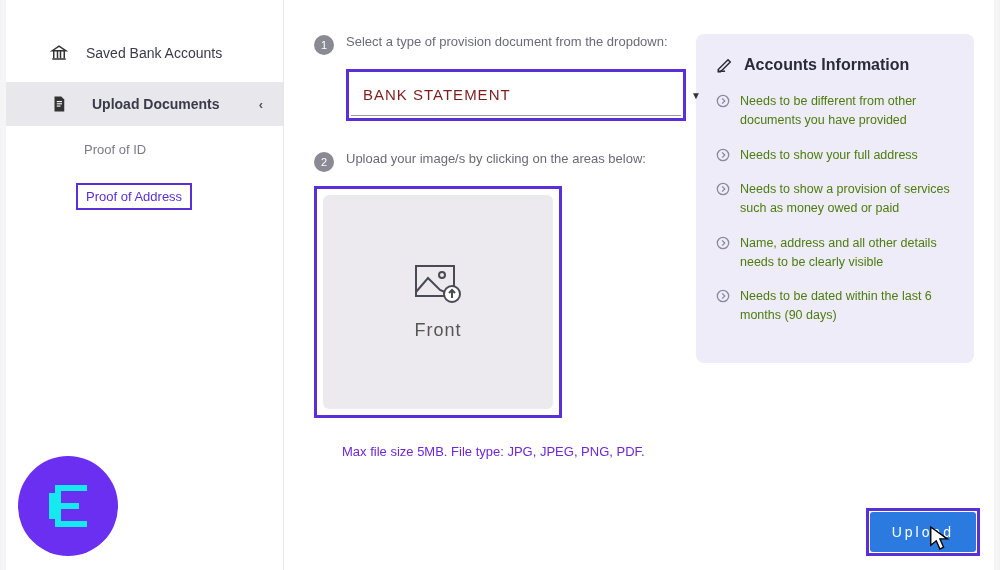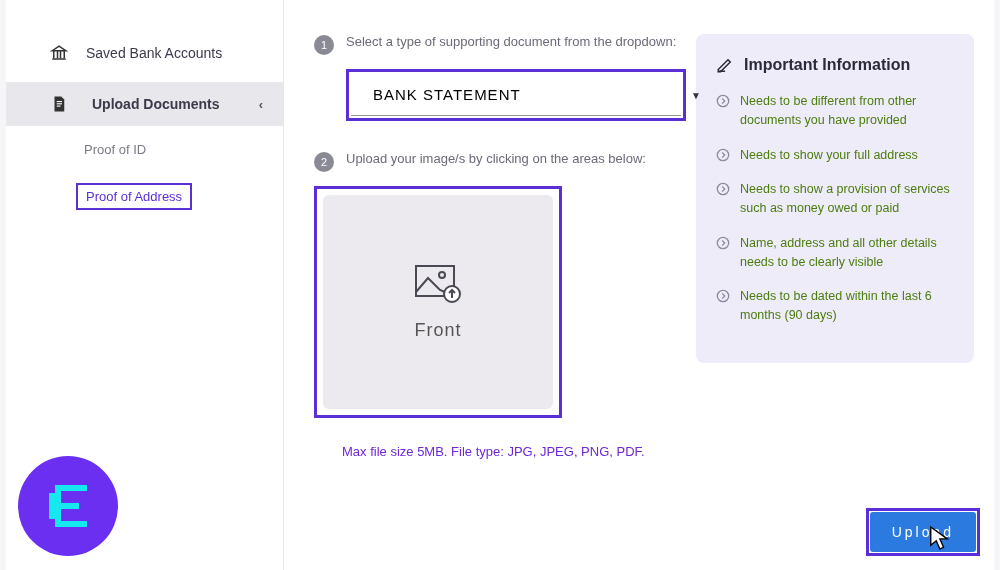--- a/index.html
+++ b/index.html
@@ -136,22 +136,21 @@
   .select-inner {
     height: 42px;
     display: flex;
     align-items: center;
     padding: 0 12px;
     border-bottom: 1px solid #999;
   }
   .select-inner span {
     font-size: 15px;
     letter-spacing: 1px;
-    color: #000000;
-    margin-left: 10px;
+    color: #7f1d1d;
   }
   .caret {
     position: absolute;
     right: -18px;
     top: 18px;
     font-size: 10px;
     color: #333;
   }
   .upload-wrap {
     margin: 14px 0 0 0;
@@ -281,21 +280,21 @@
     <div class="sub-items">
       <div class="sub-item">Proof of ID</div><br>
       <div class="sub-item active">Proof of Address</div>
     </div>
   </aside>
 
   <main class="main">
     <div class="form-col">
       <div class="step">
         <div class="step-num">1</div>
-        <div class="step-text">Select a type of supporting document from the dropdown:</div>
+        <div class="step-text">Select a type of provision document from the dropdown:</div>
       </div>
 
       <div class="select-wrap">
         <div class="select-inner">
           <span>BANK STATEMENT</span>
         </div>
         <span class="caret">▼</span>
       </div>
 
       <div class="step">
@@ -322,21 +321,21 @@
     </div>
 
     <aside class="info-panel">
       <div class="info-head">
         <span class="icon">
           <svg viewBox="0 0 24 24" fill="none" stroke="#2a2a3a" stroke-width="2">
               <path d="M3 21 L6 21 L19 8 L16 5 L3 18 Z"></path>
               <path d="M3 21 C6 19 9 21 12 20"></path>
             </svg>
         </span>
-        <h3>Important Information</h3>
+        <h3>Accounts Information</h3>
       </div>
       <div class="info-item">
         <span class="chev-icon"><svg viewBox="0 0 16 16" fill="none" stroke="#8a8aa0" stroke-width="1.5">
               <circle cx="8" cy="8" r="6.5"></circle>
               <path d="M7 5 L10 8 L7 11"></path>
             </svg></span>
         <span>Needs to be different from other documents you have provided</span>
       </div>
       <div class="info-item">
         <span class="chev-icon"><svg viewBox="0 0 16 16" fill="none" stroke="#8a8aa0" stroke-width="1.5">

